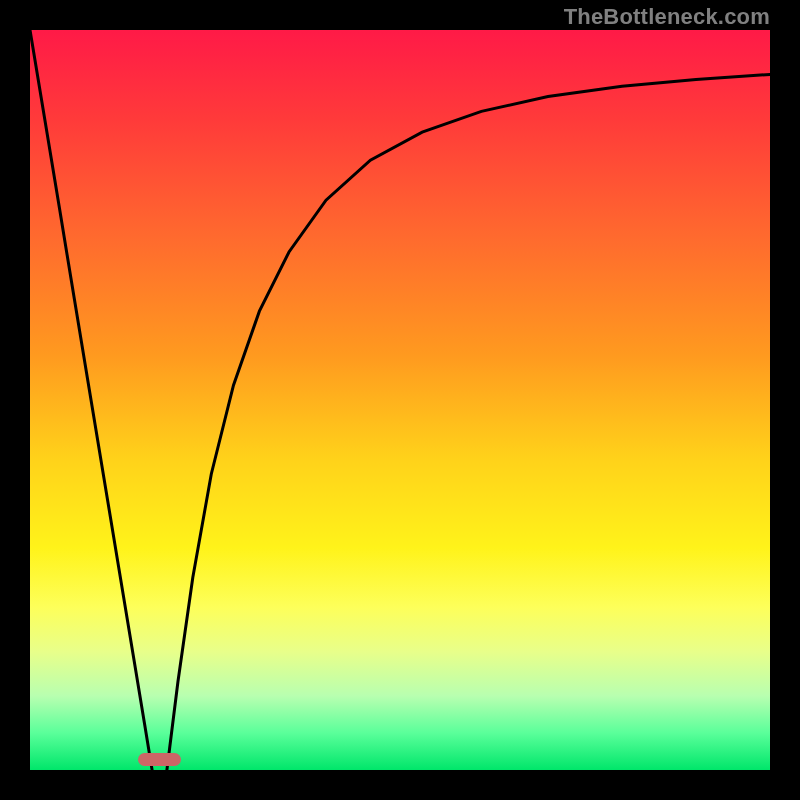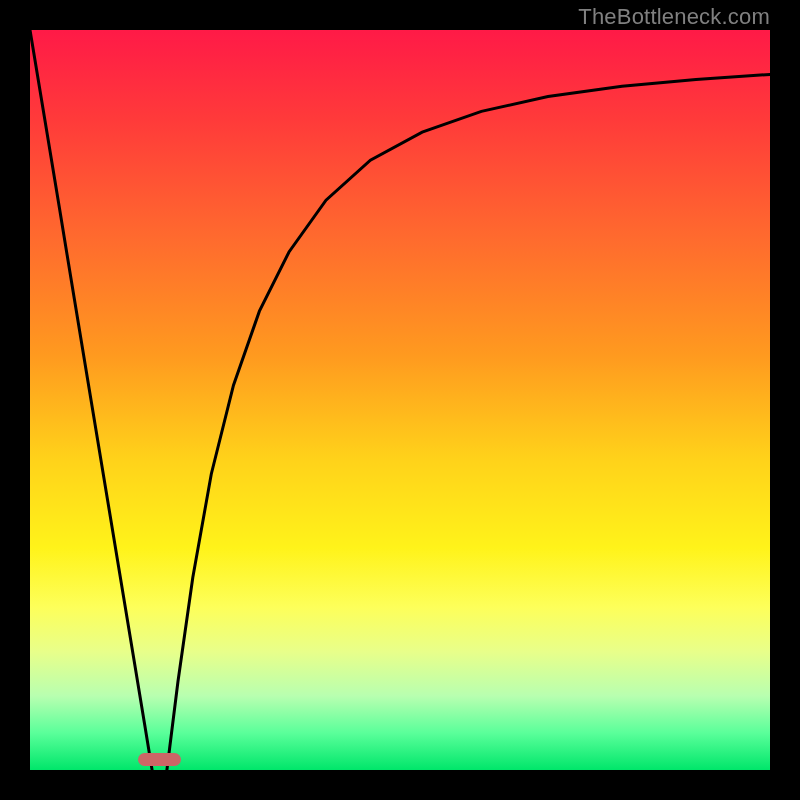--- a/index.html
+++ b/index.html
@@ -36,21 +36,21 @@
       #5aff9a 95%,
       #00e66a 100%
     );
   }
   .watermark {
     position: absolute;
     top: 4px;
     right: 30px;
     color: #808080;
     font-size: 22px;
-    font-weight: 400;
+    font-weight: 700;
     letter-spacing: 0.2px;
     user-select: none;
   }
   .svg-layer {
     position: absolute;
     left: 30px;
     top: 30px;
     width: 740px;
     height: 740px;
     overflow: visible;

